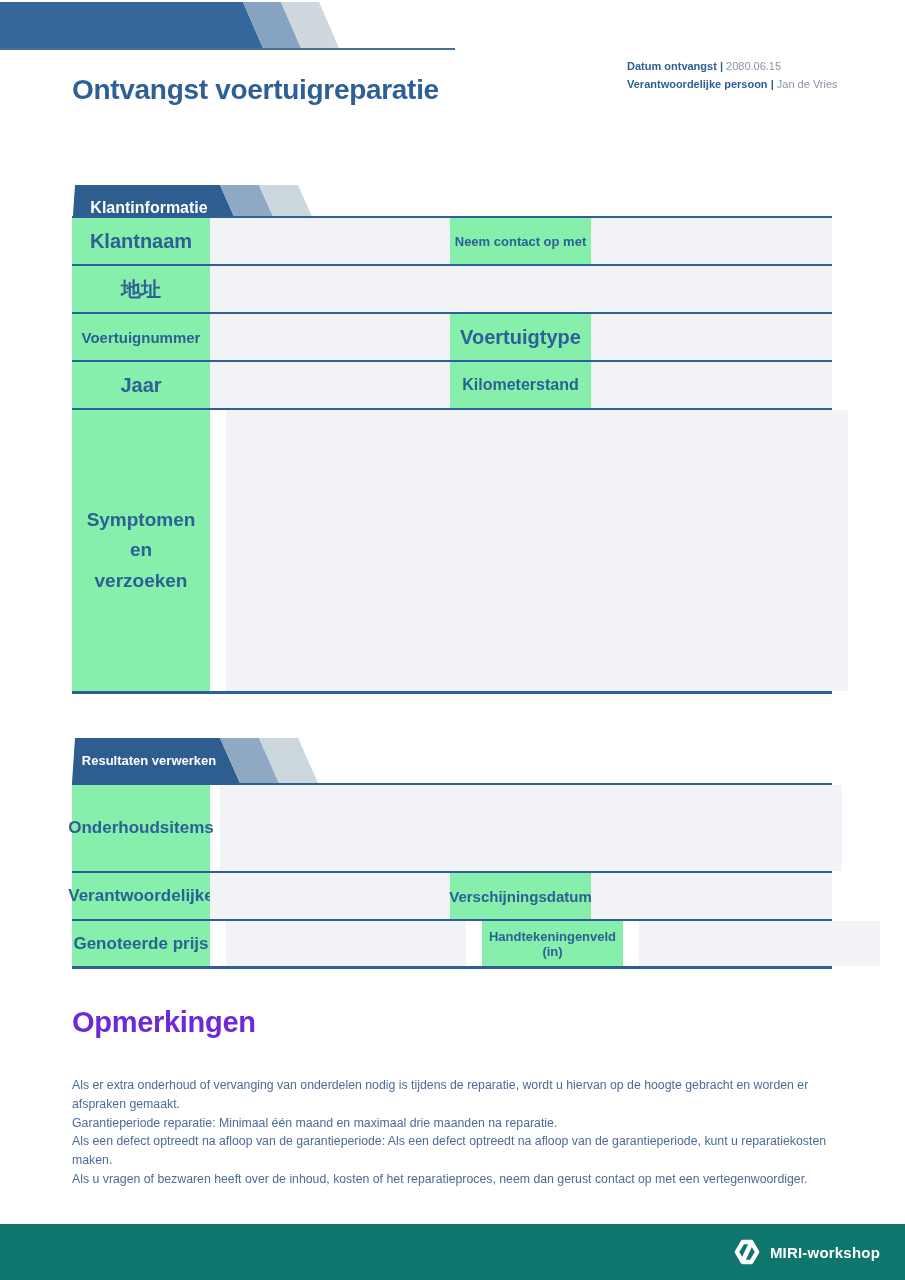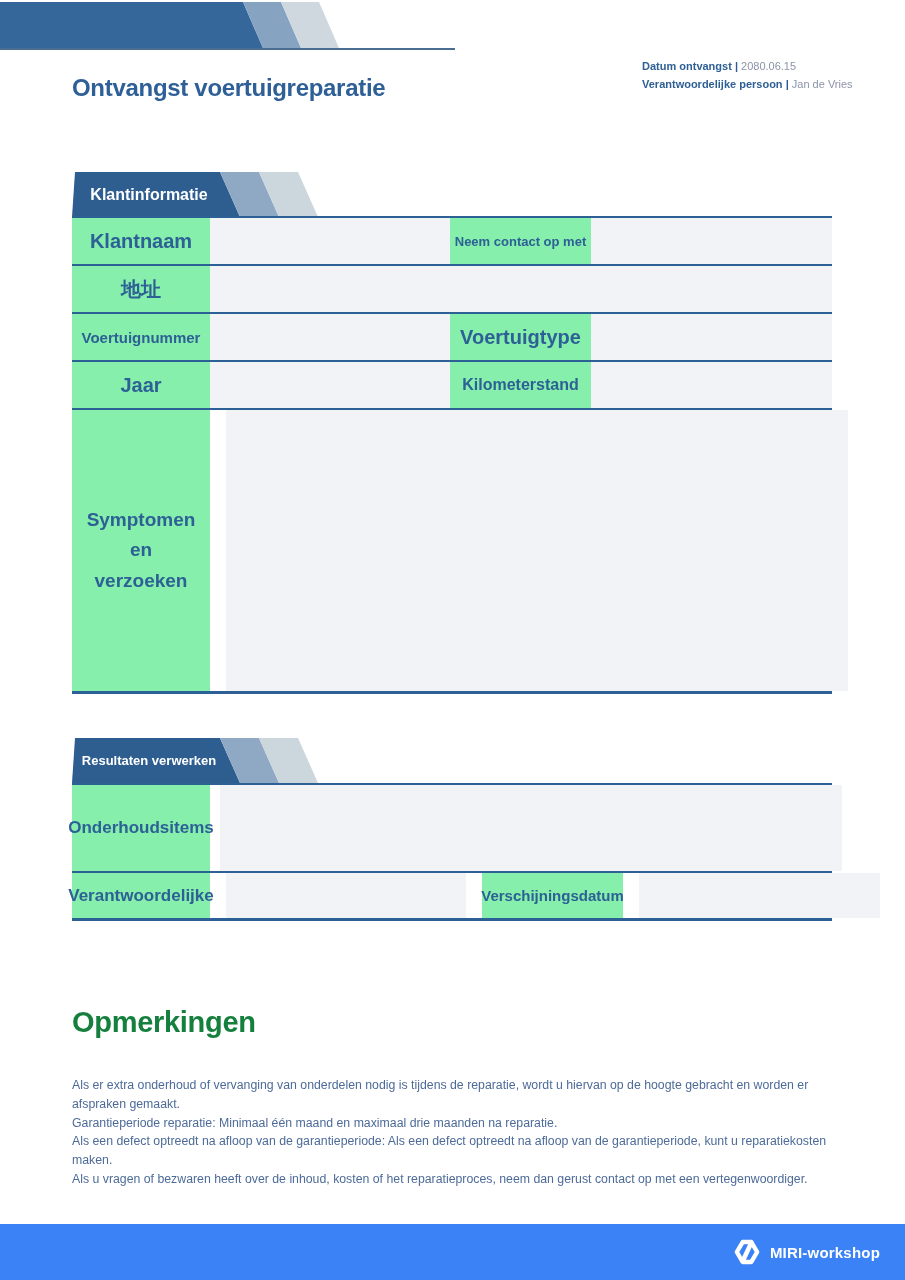--- a/index.html
+++ b/index.html
@@ -13,24 +13,24 @@
   .top-deco { position:absolute; left:0; top:2px; width:400px; height:46px; }
   .deco-dark  { position:absolute; left:0; top:0; width:263px; height:100%; background:#36679a;
                 clip-path:polygon(0 0,243px 0,263px 100%,0 100%); }
   .deco-mid   { position:absolute; left:243px; top:0; width:60px; height:100%; background:#87a3c2;
                 clip-path:polygon(0 0,38px 0,58px 100%,20px 100%); }
   .deco-light { position:absolute; left:281px; top:0; width:62px; height:100%; background:#cfd8de;
                 clip-path:polygon(0 0,38px 0,58px 100%,20px 100%); }
   .deco-rule  { position:absolute; left:0; top:46px; width:455px; height:2px; background:#4a6d92; }
 
   
-  .page-title { position:absolute; left:72px; top:74px; font-size:24px; font-weight:bold;
+  .page-title { position:absolute; left:72px; top:74px; font-size:28px; font-weight:bold;
                 color:#2e5f96; letter-spacing:-0.3px; }
   .meta { position:absolute; left:627px; top:57px; font-size:11px; line-height:18px; color:#8a94a8; }
-  .meta b { color:#2d5f94; font-weight:bold;margin-left:15px; }
+  .meta b { color:#2d5f94; font-weight:bold; }
 
   
   .ribbon { position:absolute; left:72px; width:260px; height:45px; }
   .ribbon-dark  { position:absolute; left:0; top:0; width:168px; height:100%; background:#2e5d90;
                   clip-path:polygon(3px 0,148px 0,168px 100%,0 100%);
                   display:flex; align-items:center; justify-content:center; padding-right:14px; }
   .ribbon-dark span { color:#ffffff; font-weight:bold; }
   .ribbon-mid   { position:absolute; left:148px; top:0; width:61px; height:100%; background:#8fa9c5;
                   clip-path:polygon(0 0,39px 0,59px 100%,20px 100%); }
   .ribbon-light { position:absolute; left:187px; top:0; width:62px; height:100%; background:#ccd6dd;
@@ -46,26 +46,26 @@
   .lbl { background:#86efac; color:#2d6195; font-weight:bold; display:flex;
          align-items:center; justify-content:center; text-align:center; }
   .fld { background:#f2f3f7; }
   .h50 { height:48px; } .h90 { height:88px;gap:10px; } .hbig { height:284px; }
   .fs20 { font-size:20px; } .fs19 { font-size:19px; } .fs17 { font-size:17px; }
   .fs16 { font-size:16px; } .fs15 { font-size:15px; } .fs13 { font-size:13px; }
   .wrap-narrow { line-height:1.6; padding:0 14px; }
 
   
   .notes-title { position:absolute; left:72px; top:1006px; font-size:29px; font-weight:bold;
-                 color:#15803d; letter-spacing:-0.3px; }
+                 color:#6d28d9; letter-spacing:-0.3px; }
   .notes { position:absolute; left:72px; top:1076px; width:790px; font-size:12.3px;
            line-height:18.8px; color:#4d6b99; }
 
   
-  .footer { position:absolute; left:0; top:1224px; width:905px; height:56px; background:#3b82f6;
+  .footer { position:absolute; left:0; top:1224px; width:905px; height:56px; background:#0f766e;
             display:flex; align-items:center; justify-content:flex-end; padding-right:25px; gap:10px; }
   .brand-logo { width:26px; height:26px; display:block; }
   .brand-name { color:#ffffff; font-size:15px; font-weight:bold; letter-spacing:0.2px; }
 </style>
 </head>
 <body>
 
 <div class="page">
 
   <div class="top-deco">
@@ -81,21 +81,21 @@
       <span>2080.06.15</span>
     </div>
     <div>
       <b>Verantwoordelijke persoon |</b>
       <span>Jan de Vries</span>
     </div>
   </div>
 
   <div class="page-title">Ontvangst voertuigreparatie</div>
 
-  <div class="ribbon rb1" style="top:172px;text-align:right;">
+  <div class="ribbon rb1" style="top:185px;text-align:right;">
     <div class="ribbon-dark">
       <span>Klantinformatie</span>
     </div>
     <div class="ribbon-mid"></div>
     <div class="ribbon-light"></div>
   </div>
 
   <div class="ftable" style="top:216px;">
     <div class="frow h50">
       <div class="lbl fs20">Klantnaam</div>
@@ -137,20 +137,26 @@
     <div class="frow full h90">
       <div class="lbl fs17">Onderhoudsitems</div>
       <div class="fld"></div>
     </div>
     <div class="frow h50">
       <div class="lbl fs17">Verantwoordelijke</div>
       <div class="fld"></div>
       <div class="lbl fs15">Verschijningsdatum</div>
       <div class="fld"></div>
     </div>
+    <div class="frow h50">
+      <div class="lbl fs17">Genoteerde prijs</div>
+      <div class="fld"></div>
+      <div class="lbl fs13">Handtekeningenveld (in)</div>
+      <div class="fld"></div>
+    </div>
   </div>
 
   <div class="notes-title">Opmerkingen</div>
   <div class="notes">
     <div>Als er extra onderhoud of vervanging van onderdelen nodig is tijdens de reparatie, wordt u hiervan op de hoogte gebracht en worden er afspraken gemaakt.</div>
     <div>Garantieperiode reparatie: Minimaal één maand en maximaal drie maanden na reparatie.</div>
     <div>Als een defect optreedt na afloop van de garantieperiode: Als een defect optreedt na afloop van de garantieperiode, kunt u reparatiekosten maken.</div>
     <div>Als u vragen of bezwaren heeft over de inhoud, kosten of het reparatieproces, neem dan gerust contact op met een vertegenwoordiger.</div>
   </div>
 

